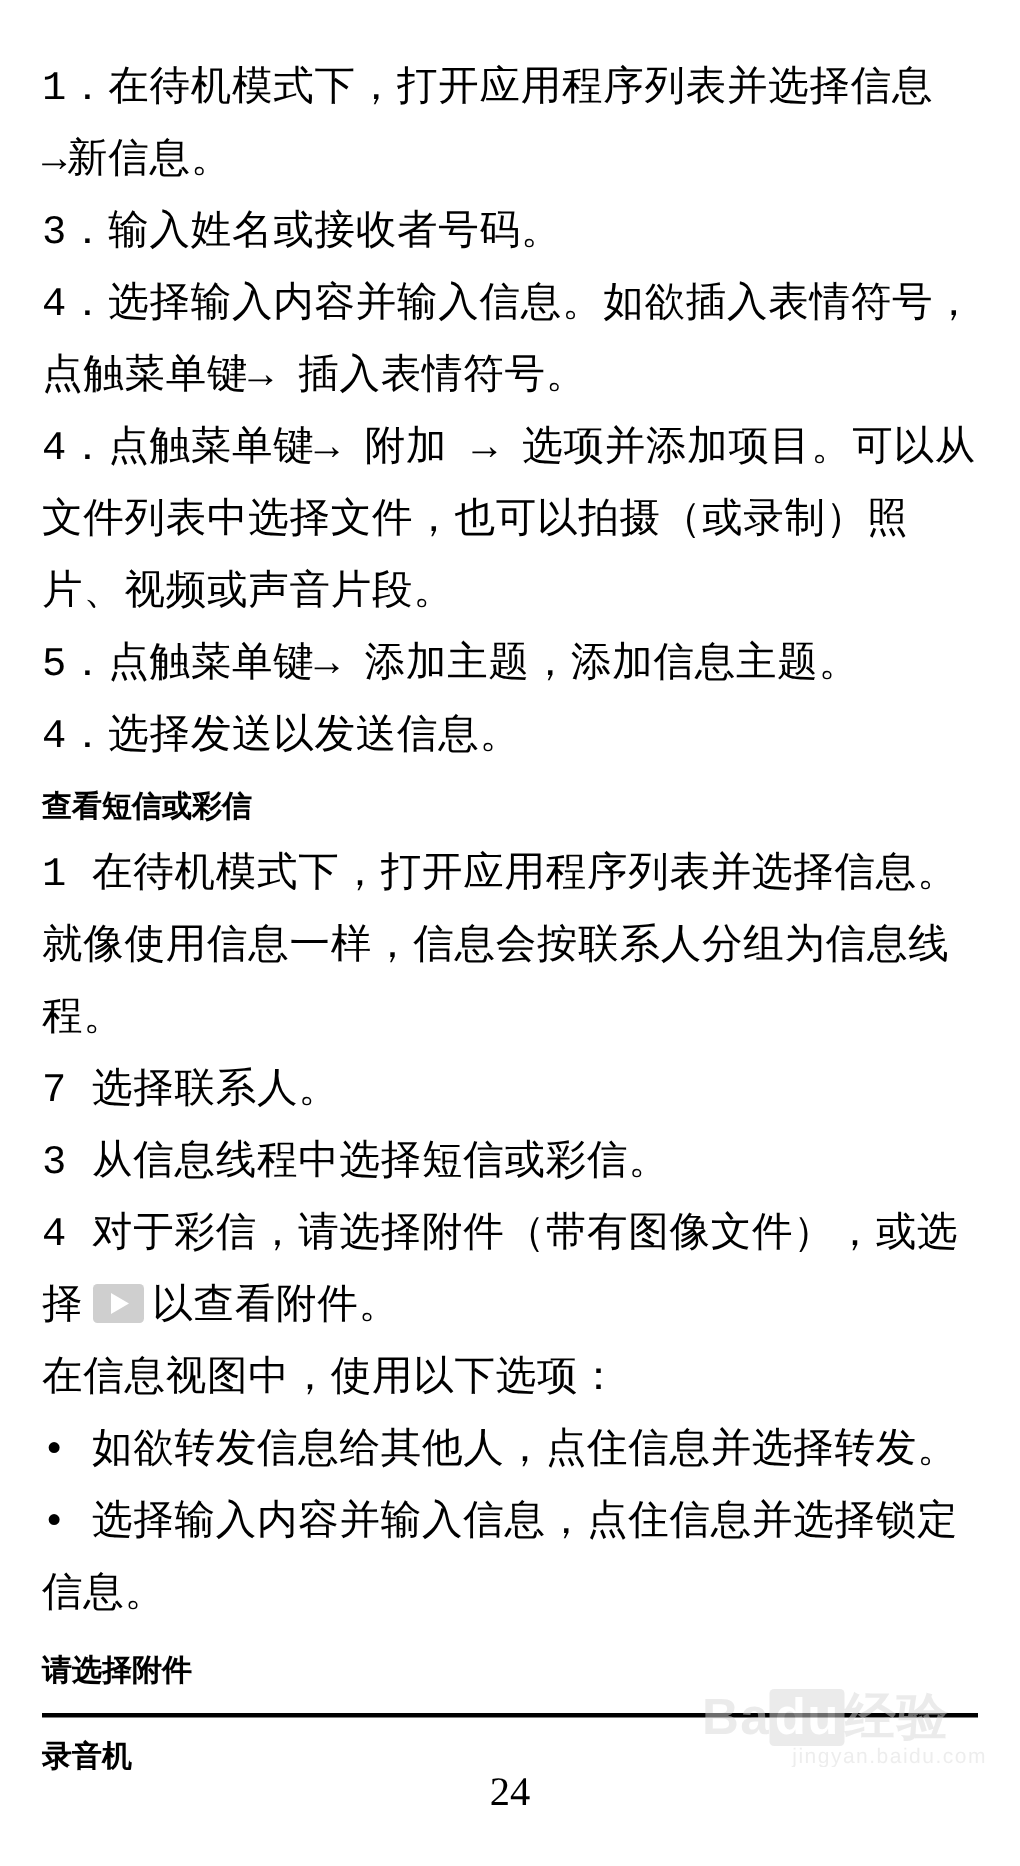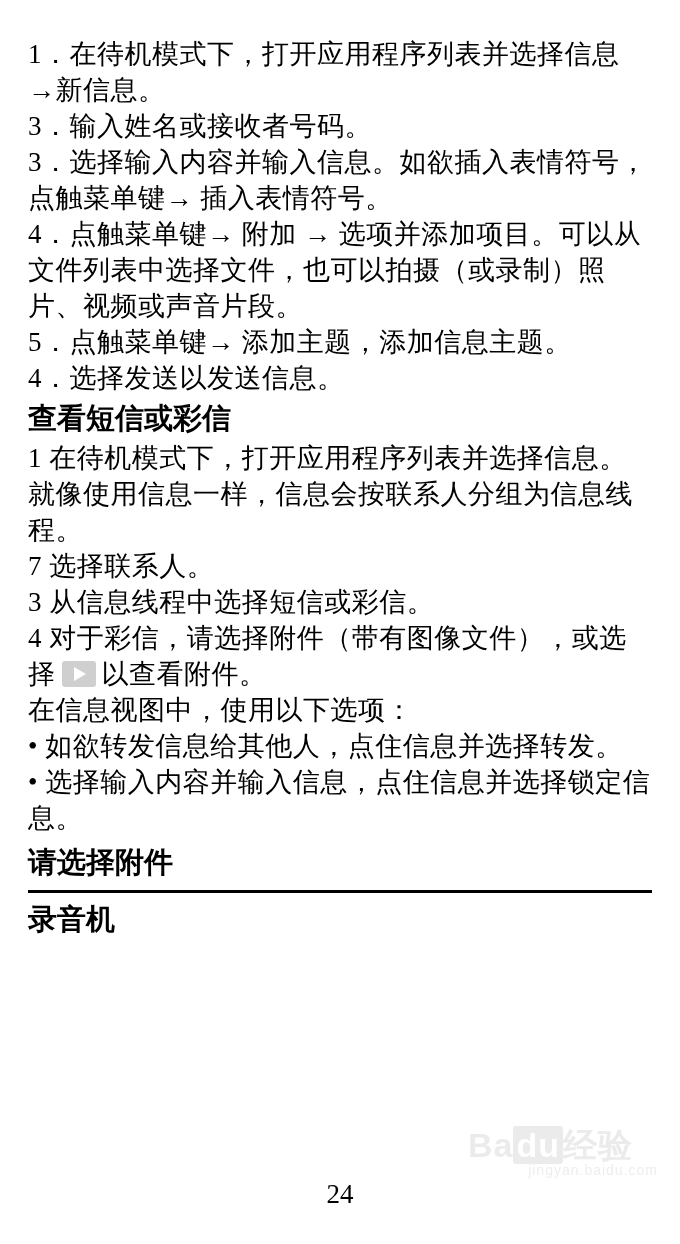--- a/index.html
+++ b/index.html
@@ -17,29 +17,30 @@
   }
   .page {
     position: relative;
     width: 680px;
     height: 1244px;
     box-sizing: border-box;
     padding: 36px 28px 0 28px;
   }
   .line {
     font-size: 27px;
-    line-height: 36px;
+    line-height: 48px;
     letter-spacing: 0.5px;
     white-space: pre-wrap;
+    font-family: Liberation Mono, monospace;
   }
   .para {
     margin: 0;
   }
   .heading {
-    font-size: 29px;
+    font-size: 20px;
     line-height: 44px;
     font-weight: bold;
     margin: 0;
   }
   .heading-sp {
     margin-top: 4px;
   }
   .rule {
     border: none;
     border-top: 3px solid #000;
@@ -106,21 +107,21 @@
     margin-top: -2px;
   }
 </style>
 </head>
 <body>
 
 <div class="page">
 
   <p class="line para">1．在待机模式下，打开应用程序列表并选择信息 →新信息。</p>
   <p class="line para">3．输入姓名或接收者号码。</p>
-  <p class="line para">3．选择输入内容并输入信息。如欲插入表情符号，点触菜单键→ 插入表情符号。</p>
+  <p class="line para">4．选择输入内容并输入信息。如欲插入表情符号，点触菜单键→ 插入表情符号。</p>
   <p class="line para">4．点触菜单键→ 附加 → 选项并添加项目。可以从文件列表中选择文件，也可以拍摄（或录制）照片、视频或声音片段。</p>
   <p class="line para">5．点触菜单键→ 添加主题，添加信息主题。</p>
   <p class="line para">4．选择发送以发送信息。</p>
 
   <h2 class="heading">查看短信或彩信</h2>
 
   <p class="line para">1 在待机模式下，打开应用程序列表并选择信息。就像使用信息一样，信息会按联系人分组为信息线程。</p>
   <p class="line para">7 选择联系人。</p>
   <p class="line para">3 从信息线程中选择短信或彩信。</p>
 

